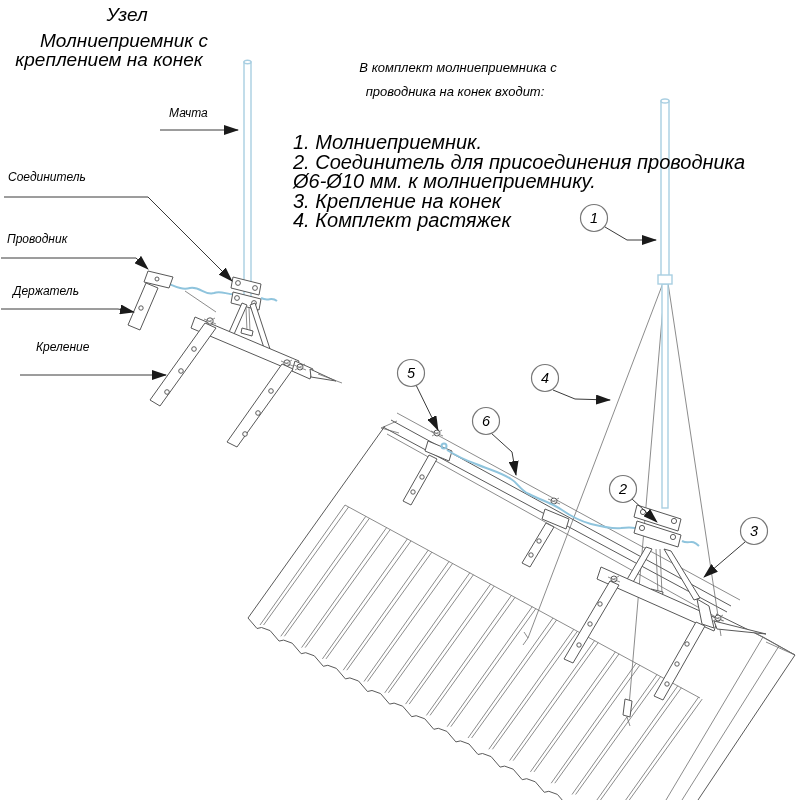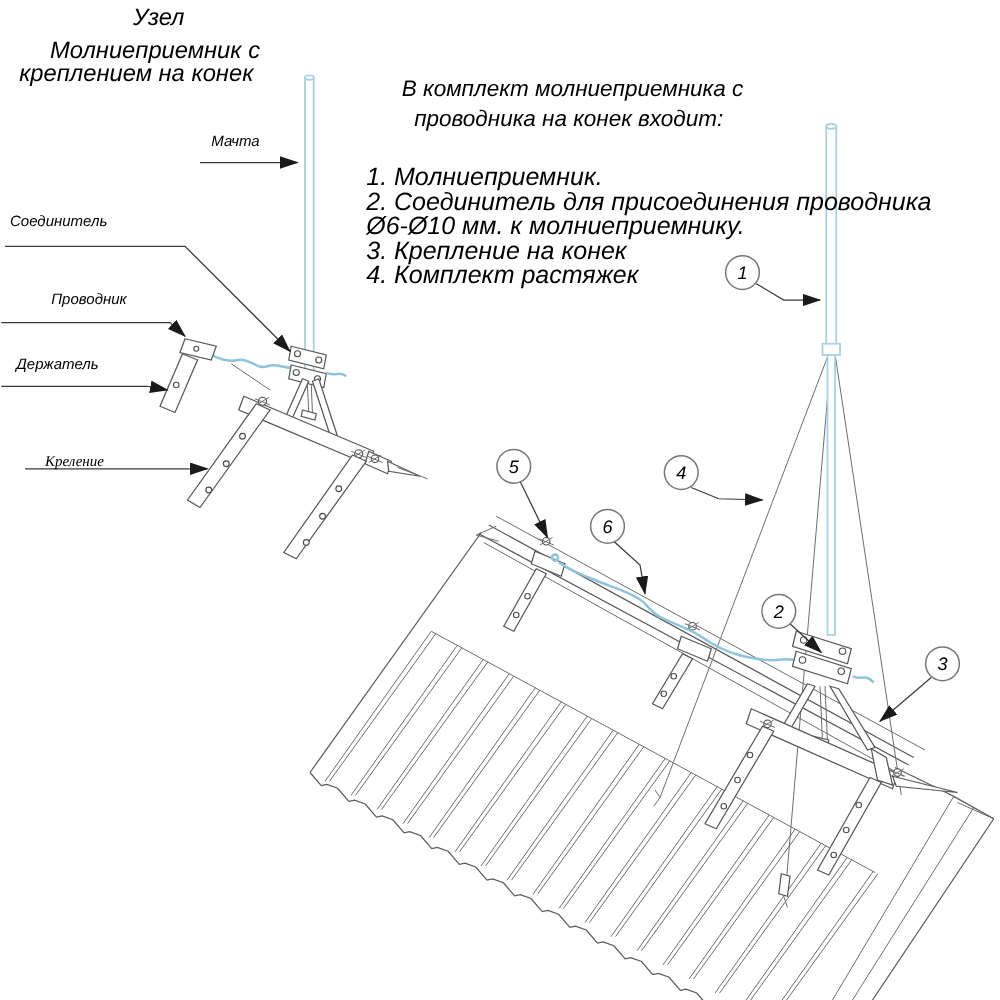--- a/index.html
+++ b/index.html
@@ -2,21 +2,21 @@
 <html><head>
 <meta charset="utf-8">
 <style>
   html,body{margin:0;padding:0;background:#ffffff;}
   #stage{position:relative;width:800px;height:800px;background:#fff;overflow:hidden;
          font-family:"Liberation Sans",sans-serif;}
   #art{position:absolute;left:0;top:0;}
   .lbl{position:absolute;font-style:italic;color:#000;white-space:nowrap;line-height:1.25;}
   .t-note{font-size:19px;transform:translateX(-50%);}
   .t-part{font-size:12px;}
-  .t-head{font-size:18px;transform:translateX(-50%);}
+  .t-head{font-size:13px;transform:translateX(-50%);}
   .t-item{font-size:20px;}
   svg text{font-family:"Liberation Sans",sans-serif;font-style:italic;}
   .ln{stroke:#5a5a5a;stroke-width:1;fill:none;}
   .ln2{stroke:#6e6e6e;stroke-width:.8;fill:none;}
   .part{stroke:#585858;stroke-width:1;fill:#ffffff;}
   .blue{stroke:#a9cfe2;stroke-width:1.4;fill:#ffffff;}
   .wire{stroke:#8fc4dd;stroke-width:2;fill:none;}
   .lead{stroke:#3a3a3a;stroke-width:1;fill:none;}
   .scr{stroke:#4c4c4c;stroke-width:.9;fill:#ffffff;}
 </style>
@@ -229,23 +229,23 @@
         </g>
   </g>
 </svg>
 
   <div class="lbl t-note" style="left:127px;top:3px;">Узел</div>
   <div class="lbl t-note" style="left:124px;top:29px;text-align:right;">Молниеприемник с</div>
   <div class="lbl t-note" style="left:109px;top:48px;text-align:center;">креплением на конек</div>
 
   <div class="lbl t-part" style="left:169px;top:106px;">Мачта</div>
   <div class="lbl t-part" style="left:8px;top:170px;">Соединитель</div>
-  <div class="lbl t-part" style="left:7px;top:232px;margin-left:34px;">Проводник</div>
+  <div class="lbl t-part" style="left:7px;top:232px;">Проводник</div>
   <div class="lbl t-part" style="left:13px;top:284px;">Держатель</div>
-  <div class="lbl t-part" style="left:36px;top:362px;font-family:Liberation Serif, serif;">Креление</div>
+  <div class="lbl t-part" style="left:36px;top:340px;">Креление</div>
 
   <div class="lbl t-head" style="left:458px;top:60px;">В комплект молниеприемника с</div>
   <div class="lbl t-head" style="left:455px;top:84px;">проводника на конек входит:</div>
 
   <div class="lbl t-item" style="left:293px;top:130px;">1. Молниеприемник.</div>
   <div class="lbl t-item" style="left:293px;top:150px;">2. Соединитель для присоединения проводника</div>
   <div class="lbl t-item" style="left:293px;top:169px;">Ø6-Ø10 мм. к молниеприемнику.</div>
   <div class="lbl t-item" style="left:293px;top:189px;">3. Крепление на конек</div>
   <div class="lbl t-item" style="left:293px;top:208px;">4. Комплект растяжек</div>
 </div>

